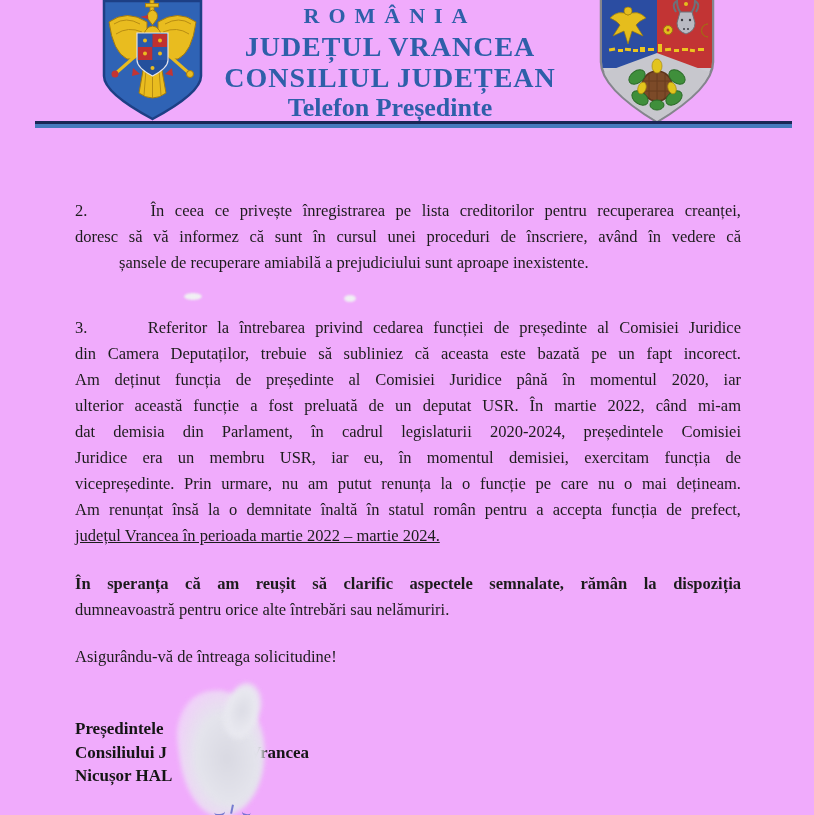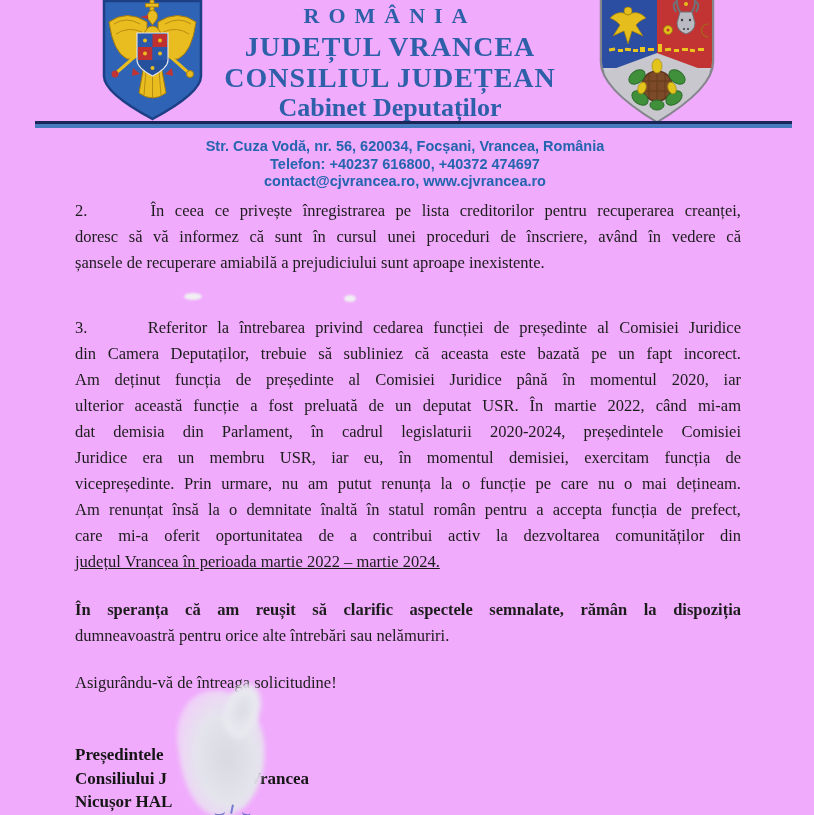--- a/index.html
+++ b/index.html
@@ -173,49 +173,43 @@
         <ellipse cx="44" cy="88" rx="4" ry="6" transform="rotate(20 44 88)"></ellipse>
         <ellipse cx="74" cy="88" rx="4" ry="6" transform="rotate(-20 74 88)"></ellipse>
       </g>
     </g>
   </svg>
 
   <div class="titles">
     <div class="t1">ROMÂNIA</div>
     <div class="t2">JUDEȚUL VRANCEA</div>
     <div class="t3">CONSILIUL JUDEȚEAN</div>
-    <div class="t4">Cabinet Deputaților</div>
+    <div class="t4">Telefon Președinte</div>
   </div>
 
   <div class="rule-dark"></div>
   <div class="rule-blue"></div>
 
-  <div class="contact">
-    <div>Str. Cuza Vodă, nr. 56, 620034, Focșani, Vrancea, România</div>
-    <div>Telefon: +40237 616800, +40372 474697</div>
-    <div>contact@cjvrancea.ro, www.cjvrancea.ro</div>
-  </div>
 
   <div class="body-text" id="body-text">
 
   <div class="para" style="margin-top: 0px;">
         <div class="line" style="text-align-last: justify;">2.&nbsp;&nbsp;&nbsp;&nbsp;&nbsp; În ceea ce privește înregistrarea pe lista creditorilor pentru recuperarea creanței,</div>
         <div class="line" style="text-align-last: justify;">doresc să vă informez că sunt în cursul unei proceduri de înscriere, având în vedere că</div>
-        <div class="line" style="text-align-last: left;">șansele de recuperare amiabilă a prejudiciului sunt aproape inexistente.</div>
+        <div class="line" style="text-align-last: left; margin-left: 44px;">șansele de recuperare amiabilă a prejudiciului sunt aproape inexistente.</div>
       </div>
       <div class="para" style="margin-top: 39px;">
         <div class="line" style="text-align-last: justify;">3.&nbsp;&nbsp;&nbsp;&nbsp;&nbsp; Referitor la întrebarea privind cedarea funcției de președinte al Comisiei Juridice</div>
         <div class="line" style="text-align-last: justify;">din Camera Deputaților, trebuie să subliniez că aceasta este bazată pe un fapt incorect.</div>
         <div class="line" style="text-align-last: justify;">Am deținut funcția de președinte al Comisiei Juridice până în momentul 2020, iar</div>
         <div class="line" style="text-align-last: justify;">ulterior această funcție a fost preluată de un deputat USR. În martie 2022, când mi-am</div>
         <div class="line" style="text-align-last: justify;">dat demisia din Parlament, în cadrul legislaturii 2020-2024, președintele Comisiei</div>
         <div class="line" style="text-align-last: justify;">Juridice era un membru USR, iar eu, în momentul demisiei, exercitam funcția de</div>
         <div class="line" style="text-align-last: justify;">vicepreședinte. Prin urmare, nu am putut renunța la o funcție pe care nu o mai dețineam.</div>
         <div class="line" style="text-align-last: justify;">Am renunțat însă la o demnitate înaltă în statul român pentru a accepta funcția de prefect,</div>
-        <div class="line" style="text-align-last: justify;">care mi-a oferit oportunitatea de a contribui activ la dezvoltarea comunităților din</div>
         <div class="line" style="text-align-last: left; text-decoration: underline;">județul Vrancea în perioada martie 2022 – martie 2024.</div>
       </div>
       <div class="para" style="margin-top: 22px;">
         <div class="line" style="text-align-last: justify; font-weight: bold;">În speranța că am reușit să clarific aspectele semnalate, rămân la dispoziția</div>
         <div class="line" style="text-align-last: left;">dumneavoastră pentru orice alte întrebări sau nelămuriri.</div>
       </div>
       <div class="para" style="margin-top: 21px;">
         <div class="line" style="text-align-last: left;">Asigurându-vă de întreaga solicitudine!</div>
       </div>
       <div class="sig" id="signature-block" style="display: block;">

